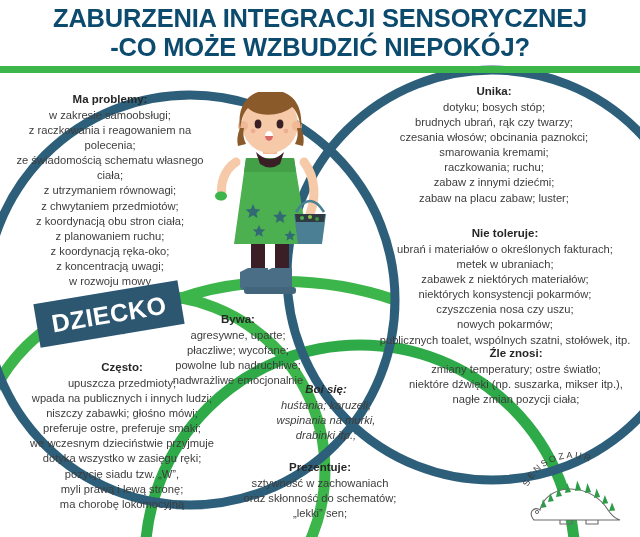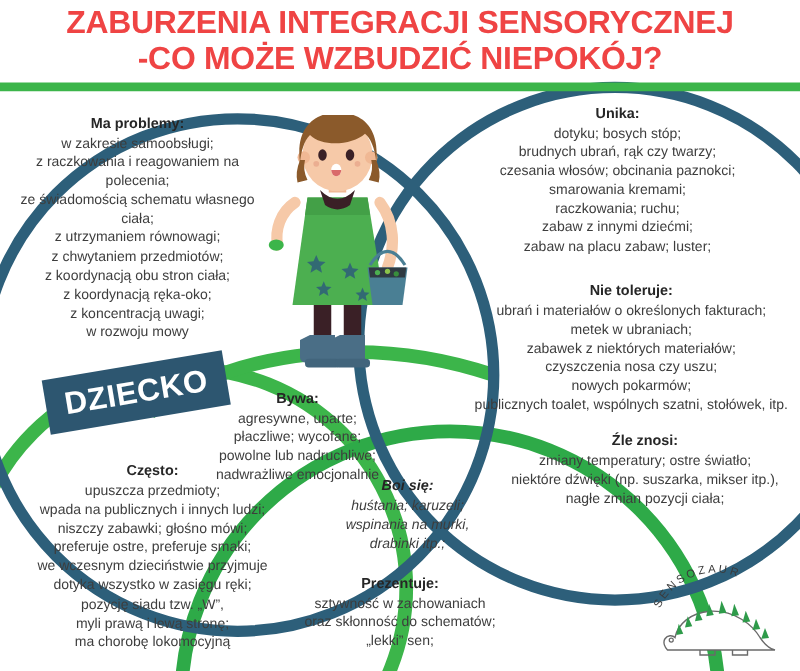--- a/index.html
+++ b/index.html
@@ -19,41 +19,41 @@
   
   .title-wrap{
     position:absolute;left:0;top:4px;width:640px;z-index:6;
     text-align:center;
   }
   .title-line{
     font-weight:bold;
     font-size:25.5px;
     line-height:29px;
     letter-spacing:-0.2px;
-    color:#ef4444;
+    color:#0c4a6e;
   }
   .green-bar{
     position:absolute;left:0;top:66px;width:640px;height:7px;
     background:#3cb54a;z-index:7;
   }
 
   
   .block{position:absolute;z-index:5;text-align:center;}
   .bhead{
     font-weight:bold;font-size:11.5px;line-height:15px;color:#262626;
     margin-bottom:1px;
   }
   .bline{font-size:11.2px;line-height:15.1px;color:#3d3d3d;white-space:nowrap;}
 
   #blk-problemy{left:6px;top:92px;width:208px;}
   #blk-unika{left:374px;top:84px;width:240px;}
   #blk-nietoleruje{left:372px;top:226px;width:266px;}
   #blk-zleznosi{left:392px;top:346px;width:248px;}
   #blk-bywa{left:152px;top:312px;width:172px;}
-  #blk-czesto{left:6px;top:370px;width:232px;}
+  #blk-czesto{left:6px;top:360px;width:232px;}
   #blk-boisie{left:250px;top:382px;width:152px;font-style:italic;}
   #blk-prezentuje{left:230px;top:460px;width:180px;}
 
   
   #dziecko{
     position:absolute;left:36px;top:292px;width:146px;height:44px;
     background:#2d5670;
     transform:rotate(-9.5deg);
     z-index:8;
     display:flex;align-items:center;justify-content:center;
@@ -153,20 +153,21 @@
   <div class="block" id="blk-problemy">
     <div class="bhead">Ma problemy:</div>
     <div class="bline">w zakresie samoobsługi;</div>
     <div class="bline">z raczkowania i reagowaniem na</div>
     <div class="bline">polecenia;</div>
     <div class="bline">ze świadomością schematu własnego</div>
     <div class="bline">ciała;</div>
     <div class="bline">z utrzymaniem równowagi;</div>
     <div class="bline">z chwytaniem przedmiotów;</div>
     <div class="bline">z koordynacją obu stron ciała;</div>
+    <div class="bline">z planowaniem ruchu;</div>
     <div class="bline">z koordynacją ręka-oko;</div>
     <div class="bline">z koncentracją uwagi;</div>
     <div class="bline">w rozwoju mowy</div>
   </div>
 
   <div class="block" id="blk-unika">
     <div class="bhead">Unika:</div>
     <div class="bline">dotyku; bosych stóp;</div>
     <div class="bline">brudnych ubrań, rąk czy twarzy;</div>
     <div class="bline">czesania włosów; obcinania paznokci;</div>
@@ -174,20 +175,21 @@
     <div class="bline">raczkowania; ruchu;</div>
     <div class="bline">zabaw z innymi dziećmi;</div>
     <div class="bline">zabaw na placu zabaw; luster;</div>
   </div>
 
   <div class="block" id="blk-nietoleruje">
     <div class="bhead">Nie toleruje:</div>
     <div class="bline">ubrań i materiałów o określonych fakturach;</div>
     <div class="bline">metek w ubraniach;</div>
     <div class="bline">zabawek z niektórych materiałów;</div>
+    <div class="bline">niektórych konsystencji pokarmów;</div>
     <div class="bline">czyszczenia nosa czy uszu;</div>
     <div class="bline">nowych pokarmów;</div>
     <div class="bline">publicznych toalet, wspólnych szatni, stołówek, itp.</div>
   </div>
 
   <div class="block" id="blk-zleznosi">
     <div class="bhead">Źle znosi:</div>
     <div class="bline">zmiany temperatury; ostre światło;</div>
     <div class="bline">niektóre dźwięki (np. suszarka, mikser itp.),</div>
     <div class="bline">nagłe zmian pozycji ciała;</div>

